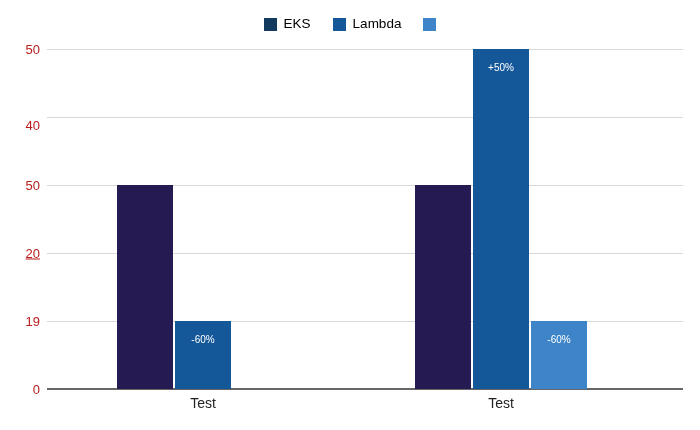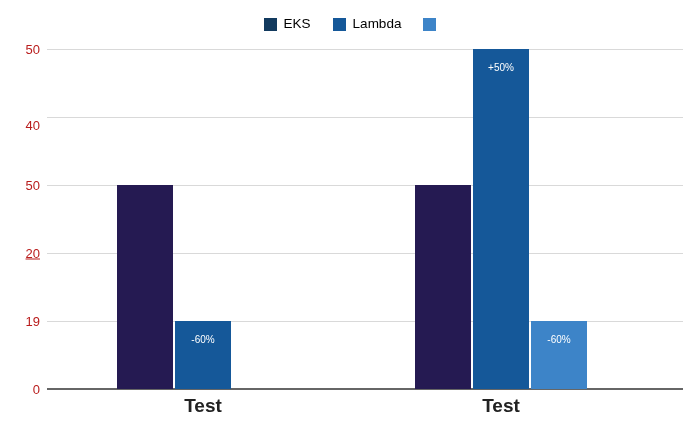--- a/index.html
+++ b/index.html
@@ -106,26 +106,25 @@
     line-height: 1;
     top: 14px;
     pointer-events: none;
   }
 
   
   .cat-label {
     position: absolute;
     top: 396px;
     text-align: center;
-    font-size: 19px;
+    font-size: 14px;
     color: #222222;
     line-height: 1;
     transform: translateX(-50%);
     white-space: nowrap;
-    font-weight: bold;
   }
 </style>
 </head>
 <body>
 
 <div id="chart-root">
 
   <div id="legend">
     <div class="legend-entry">
       <span class="legend-swatch" style="background: rgb(18, 58, 94);"></span>

